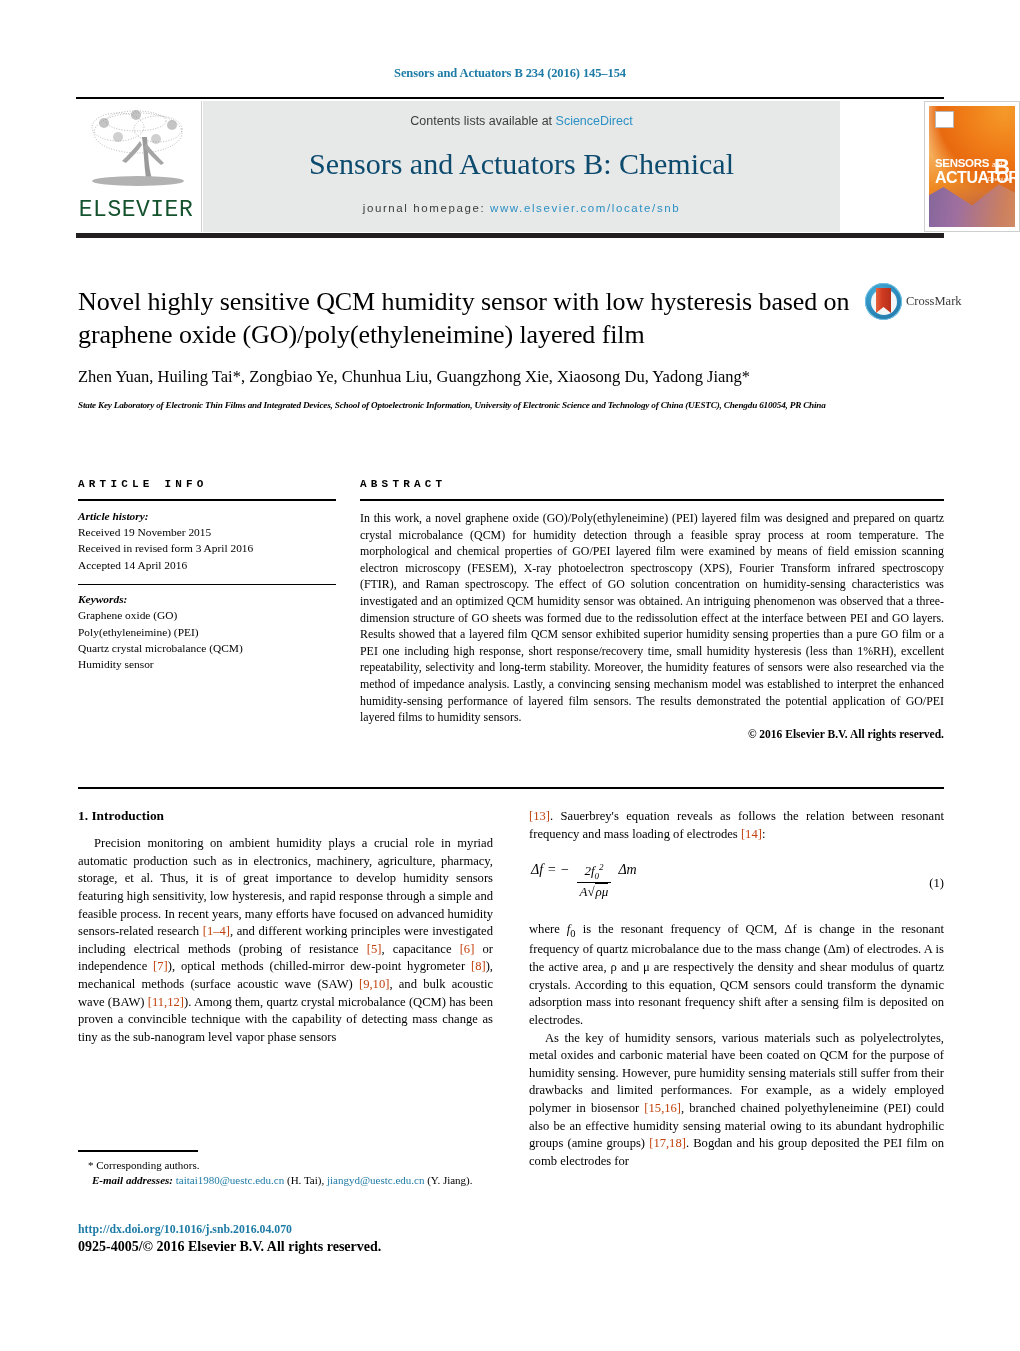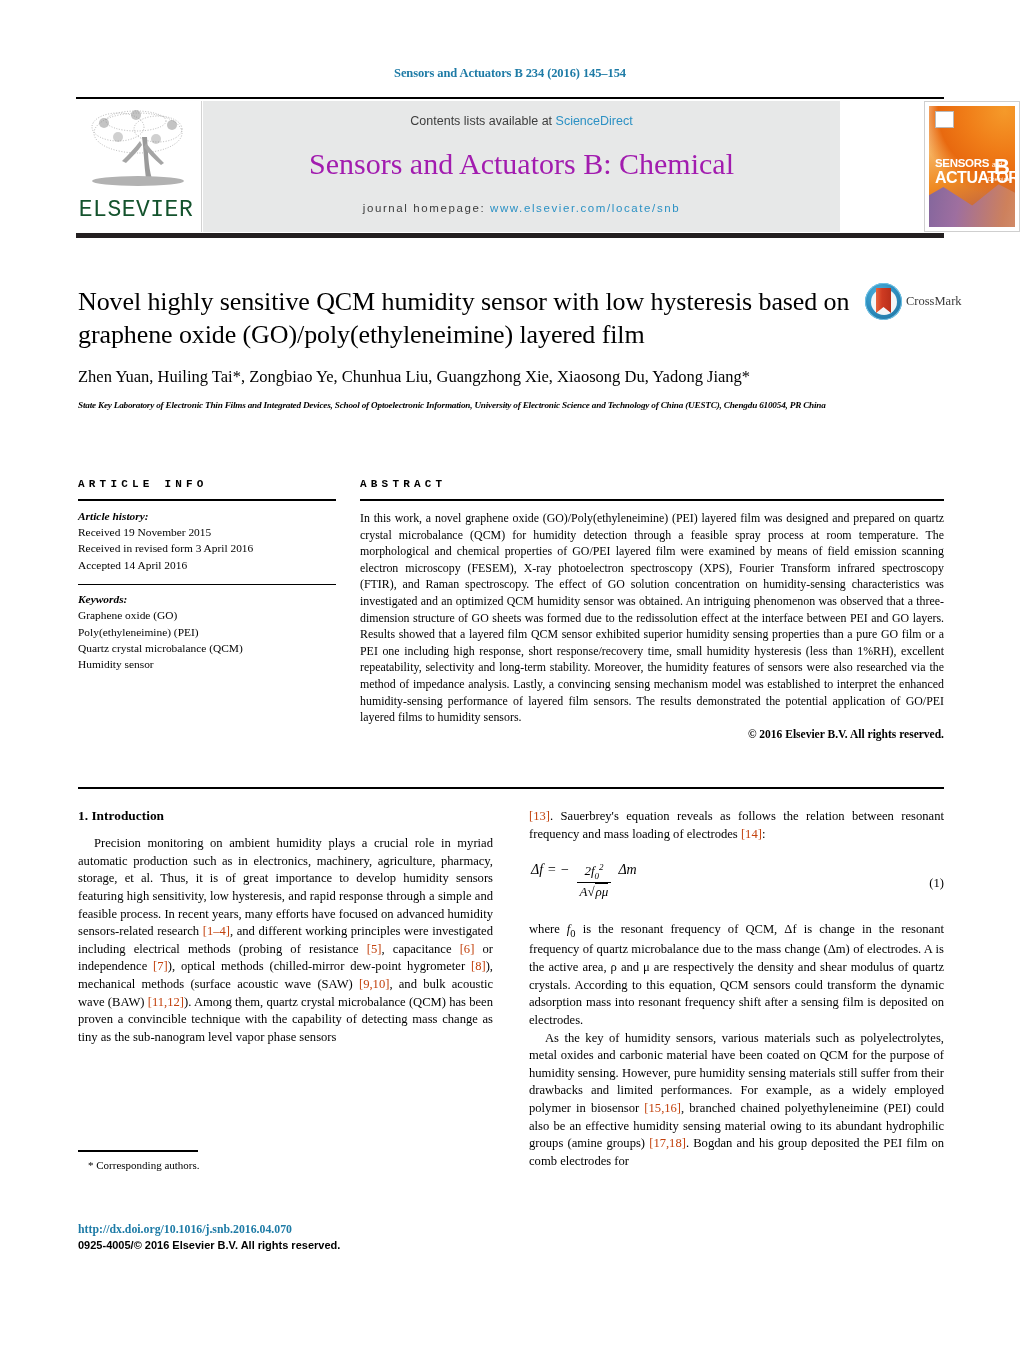--- a/index.html
+++ b/index.html
@@ -97,21 +97,21 @@
   .contents-line .sd {
     color: #2c91c4;
   }
   .journal-title {
     position: absolute;
     left: 0; top: 46px;
     width: 637px;
     text-align: center;
     font-family: "Liberation Serif", serif;
     font-size: 30px;
-    color: #a21caf;
+    color: #0c4a6e;
   }
   .homepage-line {
     position: absolute;
     left: 0; top: 101px;
     width: 637px;
     text-align: center;
     font-family: "Liberation Sans", sans-serif;
     font-size: 11.5px;
     letter-spacing: 1.6px;
     color: #3d3d3d;
@@ -424,23 +424,23 @@
     left: 78px; top: 1222px;
     width: 440px;
   }
   .doi-link {
     font-family: "Liberation Serif", serif;
     font-size: 11.8px;
     color: #1e7ba6;
     font-weight: bold;
   }
   .issn-line {
-    font-family: Liberation Sans, sans-serif;
-    font-weight: bold;
-    font-size: 11px;
+    font-family: Liberation Serif, serif;
+    font-weight: bold;
+    font-size: 14px;
     margin-top: 2px;
     color: #000;
   }
 </style>
 </head>
 <body>
 
 <div class="page">
 
   <div class="running-head">Sensors and Actuators B 234 (2016) 145–154</div>
@@ -564,20 +564,21 @@
 
       <p class="para"><span>where </span><i>f</i><sub>0</sub><span> is the resonant frequency of QCM, Δf is change in the resonant frequency of quartz microbalance due to the mass change (Δm) of electrodes. A is the active area, ρ and μ are respectively the density and shear modulus of quartz crystals. According to this equation, QCM sensors could transform the dynamic adsorption mass into resonant frequency shift after a sensing film is deposited on electrodes.</span></p>
 
       <p class="para indent"><span>As the key of humidity sensors, various materials such as polyelectrolytes, metal oxides and carbonic material have been coated on QCM for the purpose of humidity sensing. However, pure humidity sensing materials still suffer from their drawbacks and limited performances. For example, as a widely employed polymer in biosensor </span><span class="ref">[15,16]</span><span>, branched chained polyethyleneimine (PEI) could also be an effective humidity sensing material owing to its abundant hydrophilic groups (amine groups) </span><span class="ref">[17,18]</span><span>. Bogdan and his group deposited the PEI film on comb electrodes for</span></p>
     </div>
   </div>
 
   <div class="footnote">
     <div class="fn-rule"></div>
     <div class="fn-line" style="text-indent:10px;"><span>* Corresponding authors.</span></div>
+    <div class="fn-line"><span class="it" style="margin-left:14px;">E-mail addresses:</span> <span class="fn-mail">taitai1980@uestc.edu.cn</span><span> (H. Tai), </span><span class="fn-mail">jiangyd@uestc.edu.cn</span><span> (Y. Jiang).</span></div>
   </div>
 
   <div class="doi-block">
     <div class="doi-link">http://dx.doi.org/10.1016/j.snb.2016.04.070</div>
     <div class="issn-line">0925-4005/© 2016 Elsevier B.V. All rights reserved.</div>
   </div>
 
 </div>
 
 </body></html>

